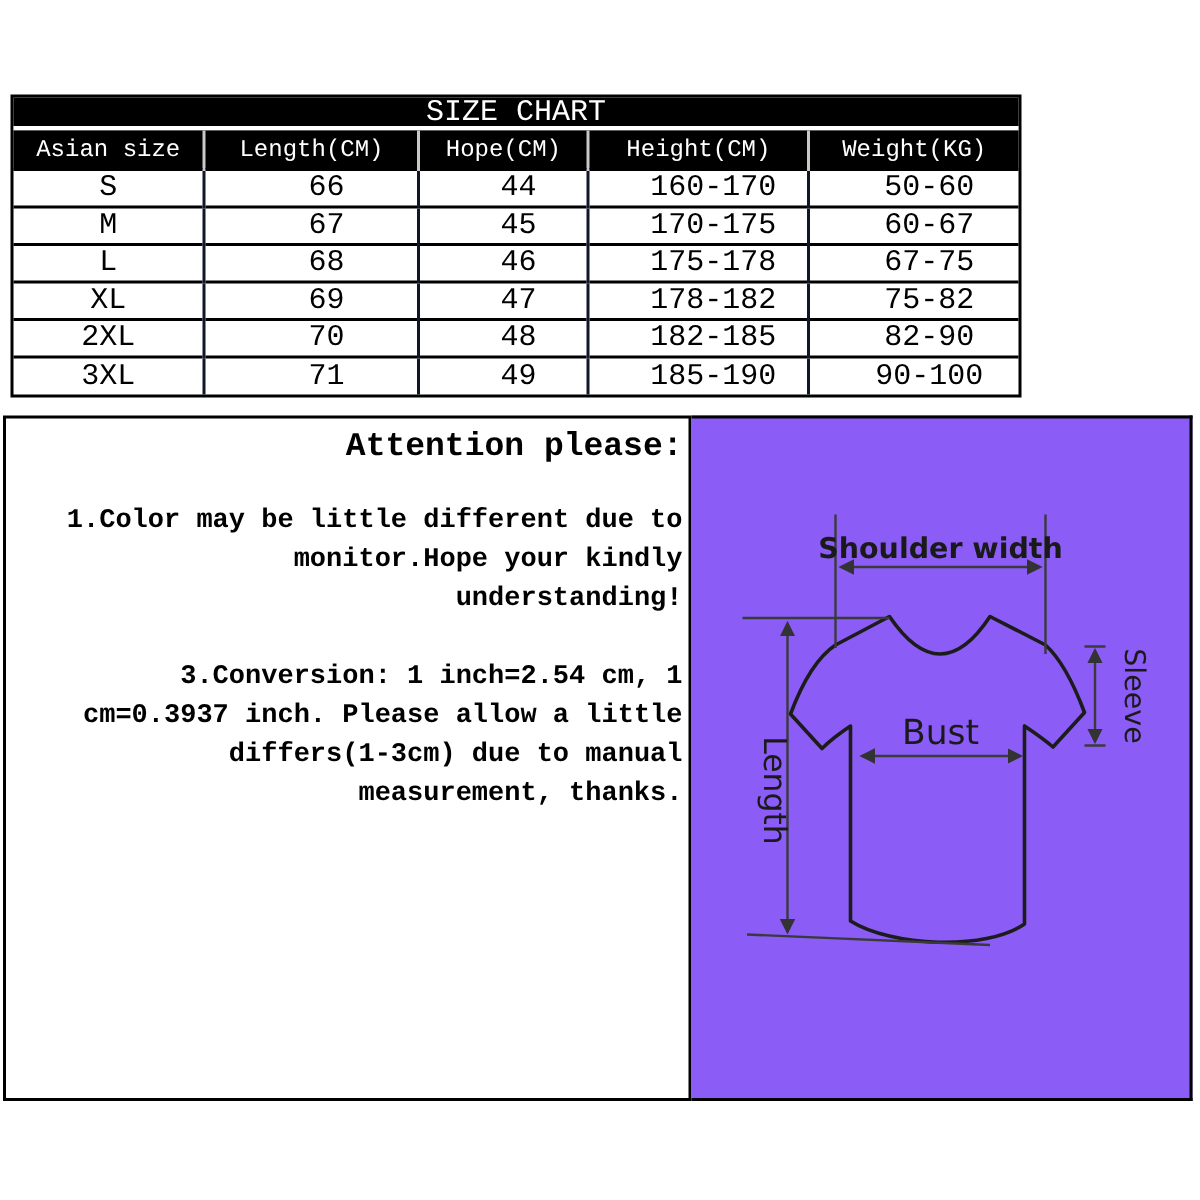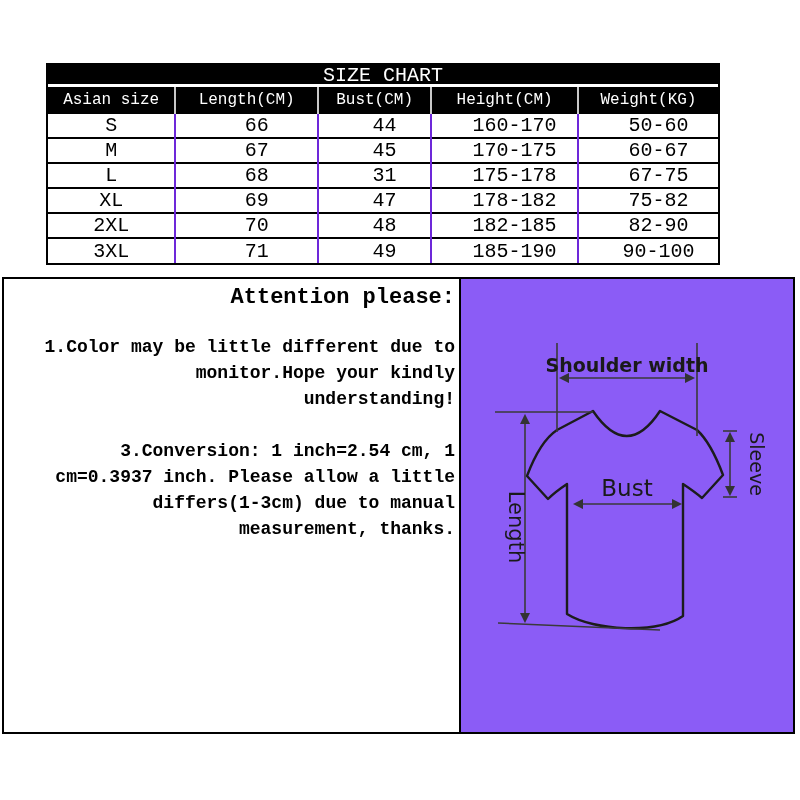--- a/index.html
+++ b/index.html
@@ -11,21 +11,20 @@
     overflow: hidden;
   }
   * { box-sizing: border-box; }
 
   
   .chart-box {
     position: absolute;
     left: 7px; top: 63px; width: 674px;
     border: 2px solid #000;
     background: #fff;
-    margin-left: 39px;
   }
   .chart-title {
     background: #000; color: #fff;
     text-align: center;
     height: 22px; line-height: 22px;
     font-size: 20px;
     border-bottom: 3px solid #fff;
   }
   table.size-table {
     width: 100%;
@@ -41,21 +40,21 @@
     text-align: center;
   }
   table.size-table thead th + th { border-left: 2px solid #c9c9c9; }
   table.size-table tbody td {
     text-align: center;
     font-size: 20px;
     height: 25px;
     padding: 0;
     border-top: 2px solid #000;
   }
-  table.size-table tbody td + td { border-left: 2px solid #6d28d9; padding-left: 20px; }
+  table.size-table tbody td + td { border-left: 2px solid #0f172a; padding-left: 20px; }
 
   
   .bottom {
     position: absolute;
     left: 2px; top: 277px;
     width: 793px; height: 457px;
     display: flex;
   }
   .notes {
     width: 459px;
@@ -113,21 +112,21 @@
       <col style="width:19%">
         <col style="width:21.3%">
         <col style="width:16.9%">
         <col style="width:21.9%">
         <col style="width:20.9%">
     </colgroup>
     <thead>
       <tr>
         <th>Asian size</th>
         <th>Length(CM)</th>
-        <th>Bust(CM)</th>
+        <th>Hope(CM)</th>
         <th>Height(CM)</th>
         <th>Weight(KG)</th>
       </tr>
     </thead>
     <tbody>
       <tr>
         <td>S</td>
         <td>66</td>
         <td>44</td>
         <td>160-170</td>
@@ -136,21 +135,21 @@
       <tr>
         <td>M</td>
         <td>67</td>
         <td>45</td>
         <td>170-175</td>
         <td>60-67</td>
       </tr>
       <tr>
         <td>L</td>
         <td>68</td>
-        <td>31</td>
+        <td>46</td>
         <td>175-178</td>
         <td>67-75</td>
       </tr>
       <tr>
         <td>XL</td>
         <td>69</td>
         <td>47</td>
         <td>178-182</td>
         <td>75-82</td>
       </tr>

